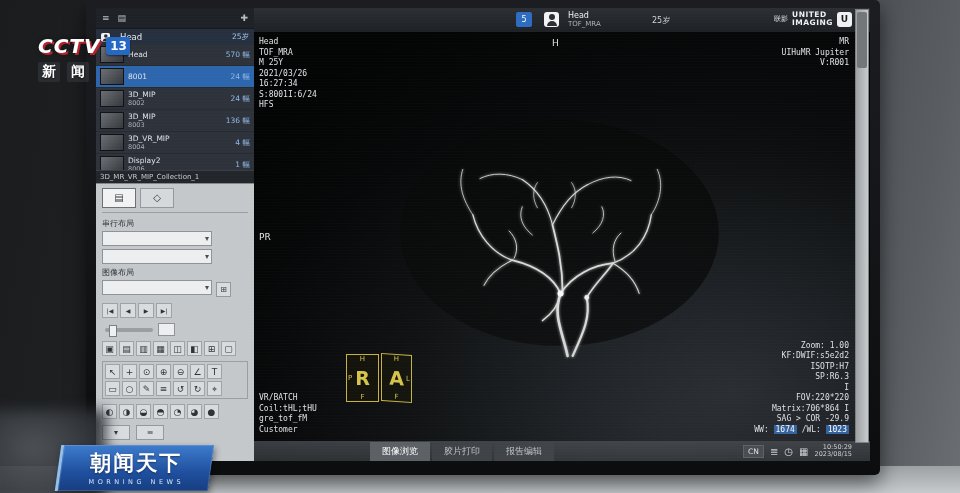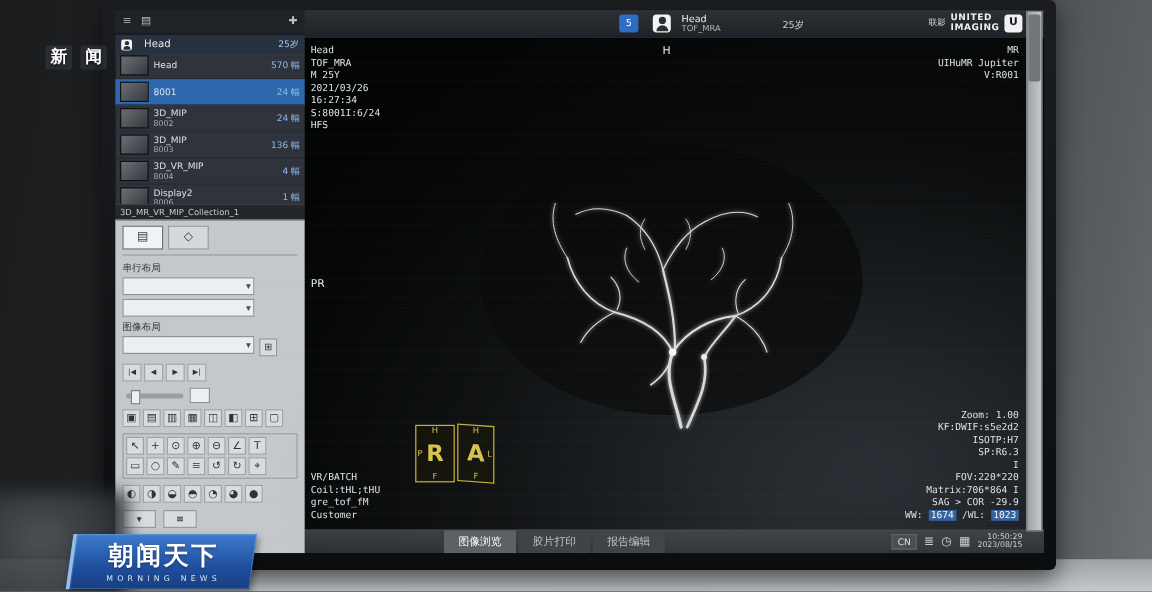--- a/index.html
+++ b/index.html
@@ -432,20 +432,24 @@
 
     <div class="vscroll">
         <div class="handle"></div>
       </div>
   </div>
 </div>
 
 <div class="fg-blob"></div>
 
 <div class="cctv">
+  <div class="cctv-row">
+    <span class="cctv-word">CCTV</span>
+    <span class="cctv-num">13</span>
+  </div>
   <div class="cctv-sub">
     <span>新</span>
     <span>闻</span>
   </div>
 </div>
 
 <div class="banner">
   <div class="banner-inner">
     <div class="banner-title">朝闻天下</div>
     <div class="banner-sub">MORNING NEWS</div>

